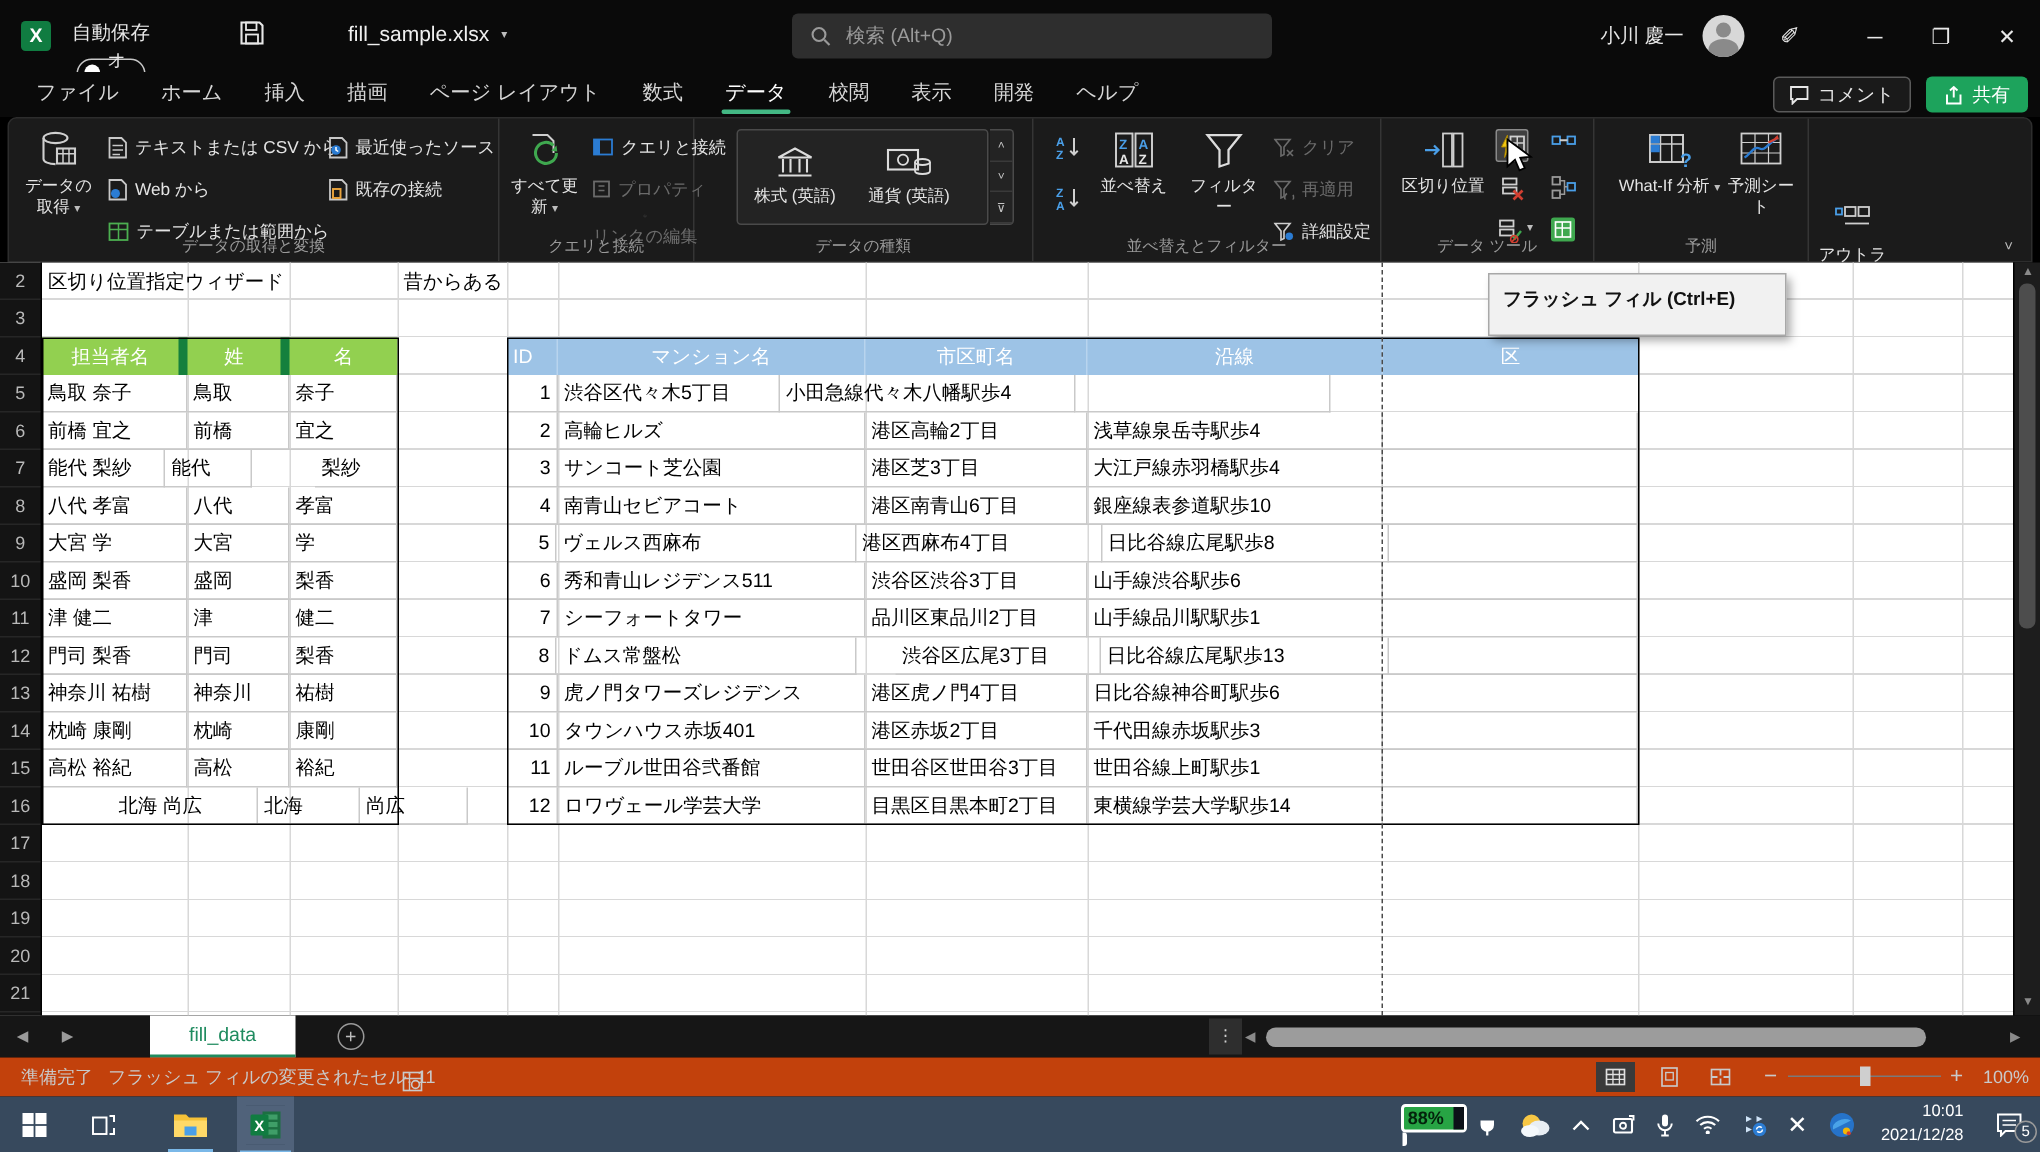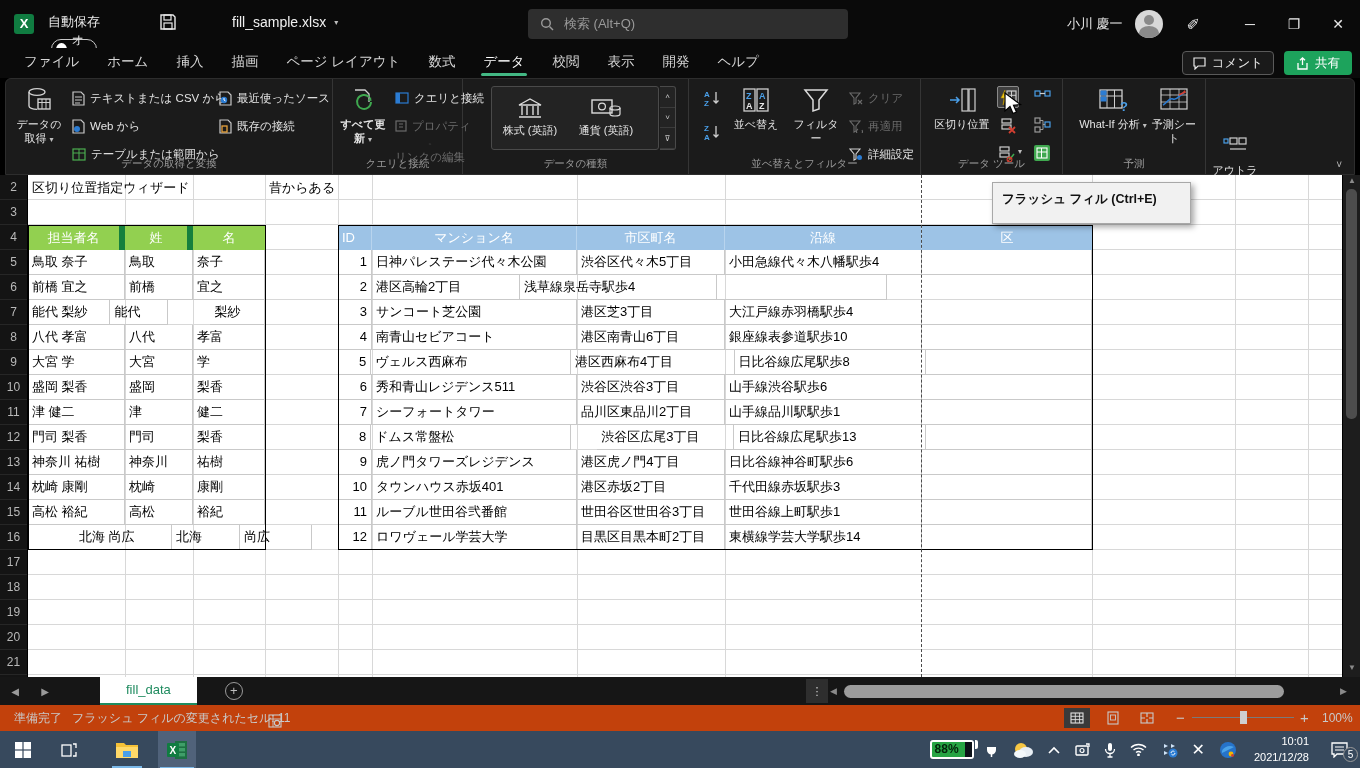--- a/index.html
+++ b/index.html
@@ -104,21 +104,21 @@
   #zoomtrack { position:absolute; top:12px; left:1192px; width:102px; height:1px; background:#7a7a7a; }
   #zoomthumb { position:absolute; top:6px; left:1240px; width:7px; height:13px; background:#cfcfcf; }
   
   #taskbar { position:absolute; top:731px; left:0; width:1360px; height:37px; background:#37495d; display:flex; align-items:center; }
   .tbicon { width:26px; height:26px; margin:0 10px; display:flex; align-items:center; justify-content:center; position:relative; }
   .tbactive { background:#50627a; outline:6px solid #50627a; }
   .underbar { position:absolute; bottom:-6px; left:-4px; right:-4px; height:2px; background:#7ab8e8; }
   .underbar2 { position:absolute; bottom:-5px; left:-2px; right:-2px; height:2px; background:#7ab8e8; }
   #traytime { color:#fff; font-size:11px; text-align:right; line-height:1.4; margin:0 10px; }
   .trayicon { color:#fff; margin:0 7px; display:flex; align-items:center; font-size:13px; }
-  #battery { display:flex; align-items:flex-start; margin-left:14px; }
+  #battery { display:flex; align-items:flex-start; margin-left:14px;flex-direction:column; }
   #battcase { width:44px; height:19px; border:2px solid #fff; border-radius:3px; background:#27a444; display:flex; }
   #battpct { color:#04220c; font-size:12px; font-weight:bold; line-height:15px; padding-left:3px; flex:1; }
   #battgap { width:7px; background:#0c1118; }
   #battnub { width:3px; height:9px; background:#fff; margin-left:1px; border-radius:0 2px 2px 0; }
   #notif { position:relative; margin:0 12px; }
   #notifbadge { position:absolute; right:-10px; bottom:-4px; width:15px; height:15px; border:1px solid #9a9a9a; border-radius:50%;
     background:#37495d; color:#fff; font-size:10px; text-align:center; line-height:14px; }
   
   #cursor { position:absolute; left:1003px; top:92px; z-index:60; }
 </style>
@@ -238,21 +238,21 @@
       <svg width="13" height="15" viewBox="0 0 13 15">
           <path d="M1 1h8l3 3v10H1z" fill="none" stroke="#c8c8c8" stroke-width="1.2"></path>
           <rect x="3" y="7" width="5" height="6" fill="none" stroke="#e8a33d" stroke-width="1.3"></rect>
         </svg>
       <span>既存の接続</span>
     </div>
     <div class="glabel">データの取得と変換</div>
   </div>
 
   <div class="rgroup" style="left:327px;width:130px;">
-    <div class="bigbtn" style="left:3px;font-weight:bold;">
+    <div class="bigbtn" style="left:3px;">
       <div class="bicon">
         <svg width="26" height="26" viewBox="0 0 26 26">
             <path d="M5 3h10l4 4v8" fill="none" stroke="#cfcfcf" stroke-width="1.3"></path>
             <path d="M19 10a7 7 0 1 0 2 5" fill="none" stroke="#3fa84f" stroke-width="2"></path>
             <path d="M21 10l.5 4-4-.5z" fill="#3fa84f"></path>
           </svg>
       </div>
       <span>すべて更新</span> <span class="carets">▾</span>
     </div>
     <div class="srow" style="left:62px;top:8px;">
@@ -586,27 +586,27 @@
   <div id="rhead">
     <div style="width:34px;text-align:left;padding-left:4px;">ID</div>
     <div style="width:205px;">マンション名</div>
     <div style="width:148px;">市区町名</div>
     <div style="width:197px;">沿線</div>
     <div style="width:170px;border-right:none;">区</div>
   </div>
   <div id="rrows">
       <div class="rrow" style="top: 0px;">
         <div class="c-id" style="width: 34px;">1</div>
-        <div class="c-l" style="width: 205px;">日神パレステージ代々木公園</div>
         <div class="c-l" style="width: 148px;">渋谷区代々木5丁目</div>
         <div class="c-l" style="width: 197px;">小田急線代々木八幡駅歩4</div>
         <div class="c-l" style="width: 170px;"></div>
       </div>
       <div class="rrow" style="top: 25px;">
         <div class="c-id" style="width: 34px;">2</div>
+        <div class="c-l" style="width: 205px;">高輪ヒルズ</div>
         <div class="c-l" style="width: 148px;">港区高輪2丁目</div>
         <div class="c-l" style="width: 197px;">浅草線泉岳寺駅歩4</div>
         <div class="c-l" style="width: 170px;"></div>
       </div>
       <div class="rrow" style="top: 50px;">
         <div class="c-id" style="width: 34px;">3</div>
         <div class="c-l" style="width: 205px;">サンコート芝公園</div>
         <div class="c-l" style="width: 148px;">港区芝3丁目</div>
         <div class="c-l" style="width: 197px;">大江戸線赤羽橋駅歩4</div>
         <div class="c-l" style="width: 170px;"></div>

